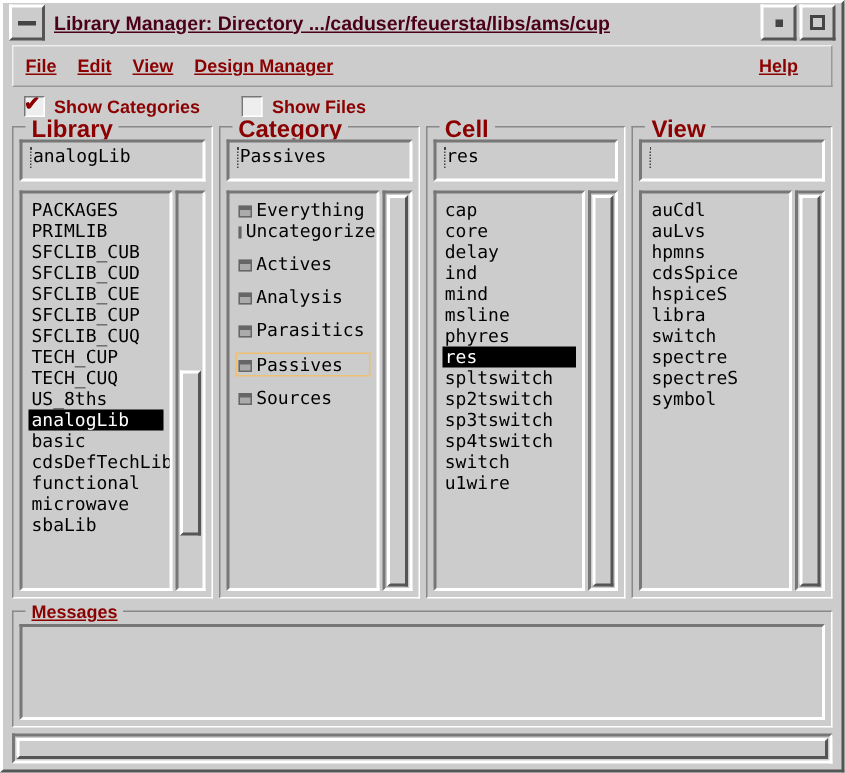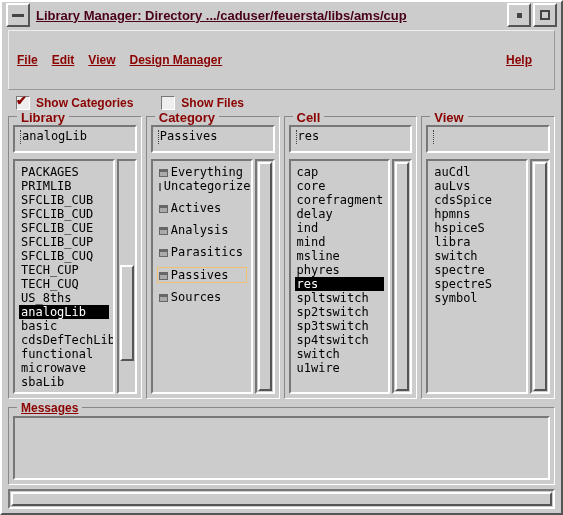--- a/index.html
+++ b/index.html
@@ -3,31 +3,31 @@
 <meta charset="utf-8">
 <style>
   html, body { margin: 0; padding: 0; font-family: "Helvetica", "Arial", sans-serif; font-size: 12px; background: #aaa; }
   .window { width: 563px; height: 515px; background: #ccc; border: 2px solid; border-color: #fff #555 #555 #fff; box-sizing: border-box; position: relative; display: flex; flex-direction: column; }
   .titlebar { display: flex; align-items: center; height: 26px; padding: 2px 4px; box-sizing: border-box; }
   .sysmenu, .minbtn, .maxbtn { width: 20px; height: 20px; background: #ccc; border: 2px solid; border-color: #fff #555 #555 #fff; display: inline-flex; align-items: center; justify-content: center; }
   .sysmenu .dash { width: 12px; height: 3px; background: #444; }
   .minbtn .dot { width: 5px; height: 5px; background: #444; }
   .maxbtn .sq { width: 10px; height: 10px; border: 2px solid #444; box-sizing: border-box; }
   .titlebar .title { flex: 1; text-align: left; padding-left: 6px; font-weight: bold; color: #4a0019; font-size: 13px; box-sizing: border-box; text-decoration: underline; }
-  .menubar { display: flex; align-items: center; height: 26px; padding: 16px 8px; border: 1px solid #999; border-top-color: #eee; border-left-color: #eee; margin: 2px 6px 4px 6px; }
+  .menubar { display: flex; align-items: center; height: 26px; padding: 0 8px; border: 1px solid #999; border-top-color: #eee; border-left-color: #eee; margin: 2px 6px 4px 6px; }
   .menubar .item { margin-right: 14px; color: #8b0000; font-weight: bold; font-size: 12px; }
   .menubar .item u { text-decoration: underline; }
   .menubar .spacer { flex: 1; }
   .optrow { display: flex; align-items: center; padding: 2px 14px 6px 14px; }
   .optrow label { display: flex; align-items: center; margin-right: 28px; color: #8b0000; font-weight: bold; text-align: right; }
   .checkbox { width: 12px; height: 12px; background: #eee; border: 1px solid; border-color: #777 #fff #fff #777; margin-right: 6px; position: relative; }
   .checkbox.checked::after { content: "✔"; position: absolute; left: -1px; top: -3px; color: #8b0000; font-size: 13px; line-height: 1; }
   .panels { display: flex; flex: 1; padding: 0 6px 4px 6px; gap: 4px; min-height: 0; }
   .panel { flex: 1; display: flex; flex-direction: column; border: 1px solid; border-color: #888 #fff #fff #888; padding: 8px 4px 4px 4px; position: relative; min-width: 0; }
-  .panel .ptitle { position: absolute; top: -7px; left: 8px; background: #ccc; padding: 0 4px; color: #8b0000; font-weight: bold; font-size: 13px; }
+  .panel .ptitle { position: absolute; top: -7px; left: 8px; background: #ccc; padding: 0 4px; color: #8b0000; font-weight: bold; font-size: 16px; }
   .entry { height: 20px; border: 2px solid; border-color: #777 #fff #fff #777; background: #ccc; padding: 2px 4px; font-family: monospace; font-size: 12px; margin-bottom: 6px; white-space: nowrap; overflow: hidden; position: relative; }
   .entry .caret { display: inline-block; width: 1px; height: 14px; border-right: 1px dotted #444; vertical-align: middle; margin-right: 1px; }
   .listwrap { flex: 1; display: flex; min-height: 0; }
   .listbox { flex: 1; border: 2px solid; border-color: #777 #fff #fff #777; background: #ccc; overflow: hidden; font-family: monospace; font-size: 12px; padding: 4px; position: relative; }
   .listbox .row { padding: 0 2px; line-height: 14px; white-space: nowrap; display: flex; align-items: center; }
   .listbox .row.sel { background: #000; color: #fff; }
   .listbox .row.hover { border: 1px solid #eec070; padding: 0 1px; margin: -1px 0; }
   .foldericon { width: 9px; height: 8px; background: #aaa; border: 1px solid #666; border-top: 3px solid #666; display: inline-block; margin-right: 3px; box-sizing: border-box; position: relative; top: 1px; }
   .scrollbar { width: 16px; background: #ccc; border: 2px solid; border-color: #777 #fff #fff #777; margin-left: 2px; position: relative; }
   .thumb { position: absolute; left: 1px; right: 1px; background: #ccc; border: 2px solid; border-color: #fff #555 #555 #fff; }
@@ -181,23 +181,20 @@
       <div class="entry"><span class="caret"></span><span>res</span></div>
       <div class="listwrap">
         <div class="listbox" id="cell-list">
             <div class="row">
               <span>cap</span>
             </div>
             <div class="row">
               <span>core</span>
             </div>
             <div class="row">
-              <span>corefragment</span>
-            </div>
-            <div class="row">
               <span>delay</span>
             </div>
             <div class="row">
               <span>ind</span>
             </div>
             <div class="row">
               <span>mind</span>
             </div>
             <div class="row">
               <span>msline</span>
@@ -238,24 +235,24 @@
       <div class="entry"><span class="caret"></span><span></span></div>
       <div class="listwrap">
         <div class="listbox" id="view-list">
             <div class="row">
               <span>auCdl</span>
             </div>
             <div class="row">
               <span>auLvs</span>
             </div>
             <div class="row">
+              <span>hpmns</span>
+            </div>
+            <div class="row">
               <span>cdsSpice</span>
-            </div>
-            <div class="row">
-              <span>hpmns</span>
             </div>
             <div class="row">
               <span>hspiceS</span>
             </div>
             <div class="row">
               <span>libra</span>
             </div>
             <div class="row">
               <span>switch</span>
             </div>

